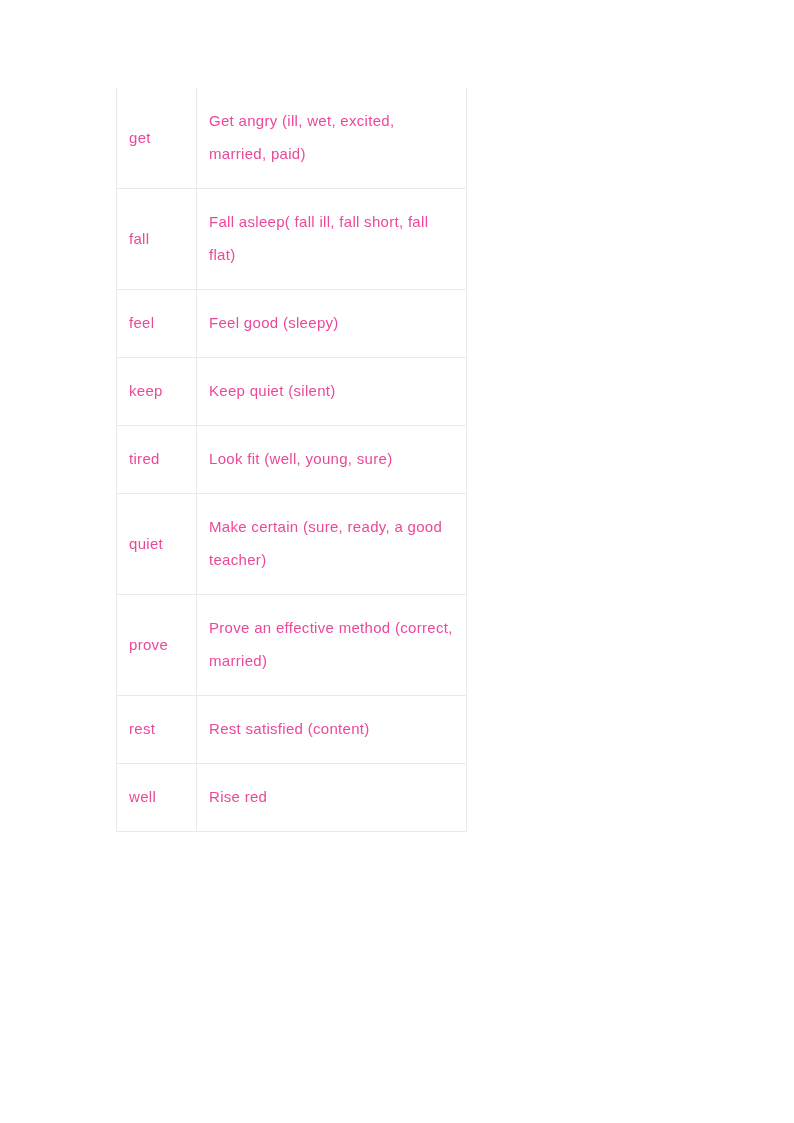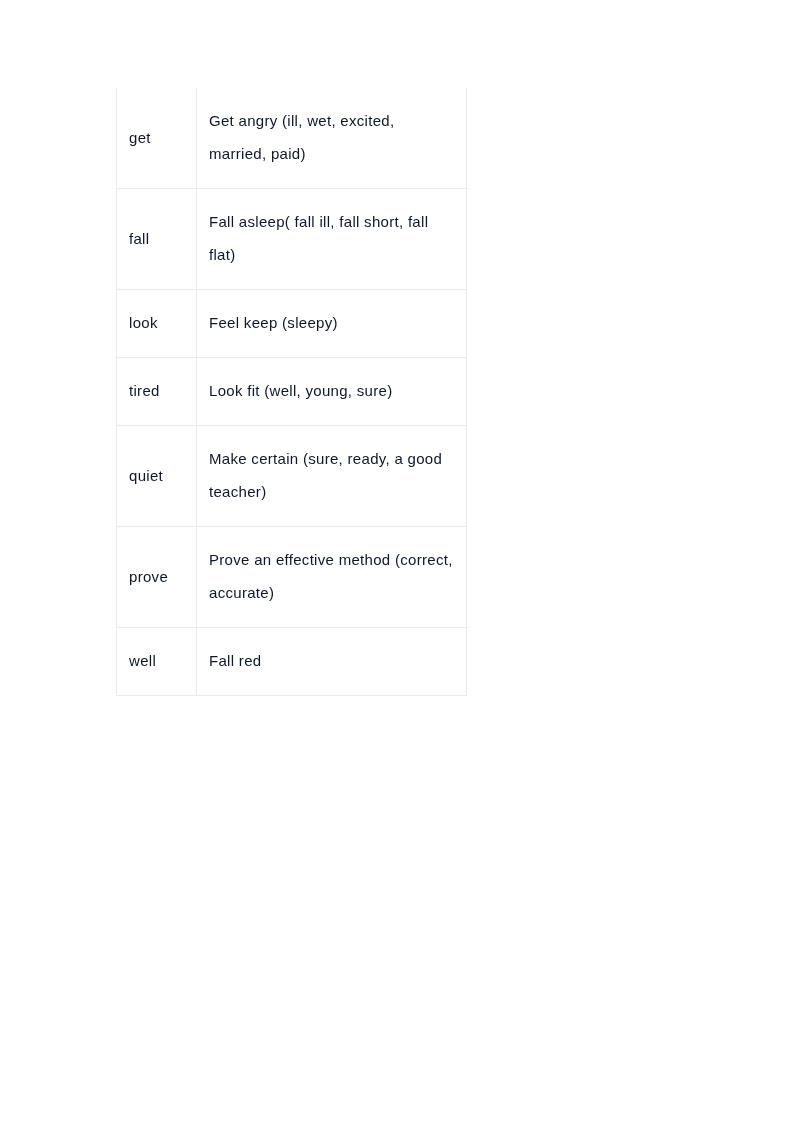--- a/index.html
+++ b/index.html
@@ -22,21 +22,21 @@
   }
   col.c1 { width: 80px; }
   col.c2 { width: 270px; }
   td {
     border: 1px solid #eaeaea;
     padding: 16px 12px 18px 12px;
     font-size: 15px;
     line-height: 2.2;
     vertical-align: middle;
     letter-spacing: 0.3px;
-    color: #0f172a;
+    color: #ec4899;
   }
   tr:first-child td {
     border-top: none;
   }
 </style>
 </head>
 <body>
 
 <div class="page">
   <table>
@@ -47,34 +47,42 @@
     <tbody>
       <tr>
         <td>get</td>
         <td>Get   angry (ill, wet, excited, married, paid)</td>
       </tr>
       <tr>
         <td>fall</td>
         <td>Fall asleep( fall ill, fall short, fall flat)</td>
       </tr>
       <tr>
-        <td>look</td>
-        <td>Feel keep (sleepy)</td>
+        <td>feel</td>
+        <td>Feel good (sleepy)</td>
+      </tr>
+      <tr>
+        <td>keep</td>
+        <td>Keep quiet   (silent)</td>
       </tr>
       <tr>
         <td>tired</td>
         <td>Look   fit (well, young, sure)</td>
       </tr>
       <tr>
         <td>quiet</td>
         <td>Make   certain (sure, ready, a good teacher)</td>
       </tr>
       <tr>
         <td>prove</td>
-        <td>Prove   an effective method (correct, accurate)</td>
+        <td>Prove   an effective method (correct, married)</td>
+      </tr>
+      <tr>
+        <td>rest</td>
+        <td>Rest   satisfied (content)</td>
       </tr>
       <tr>
         <td>well</td>
-        <td>Fall   red</td>
+        <td>Rise   red</td>
       </tr>
     </tbody>
   </table>
 </div>
 
 </body></html>

